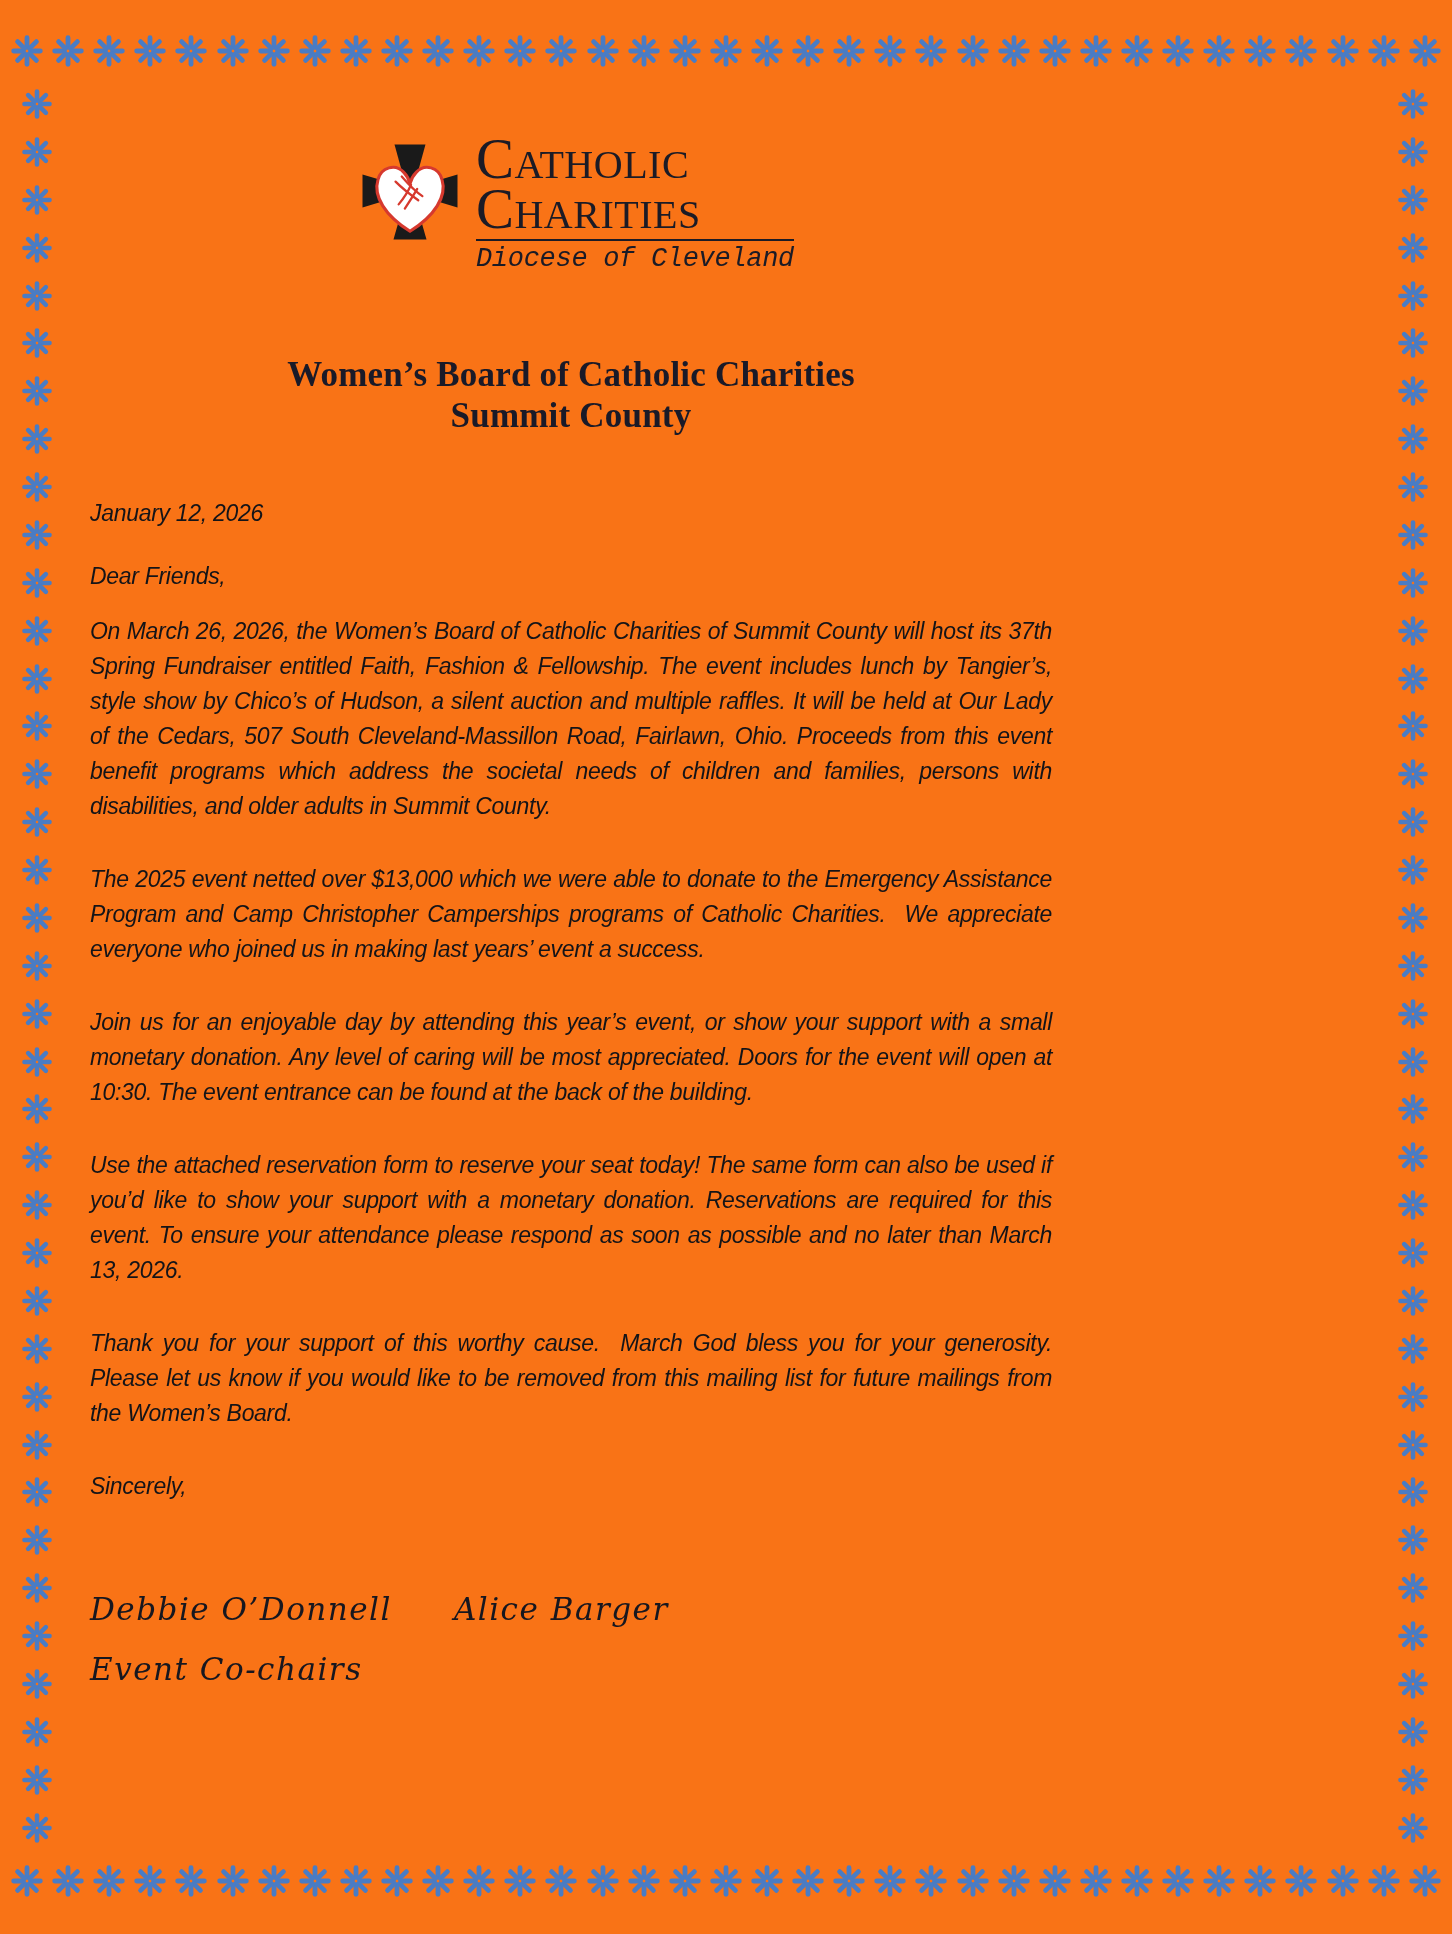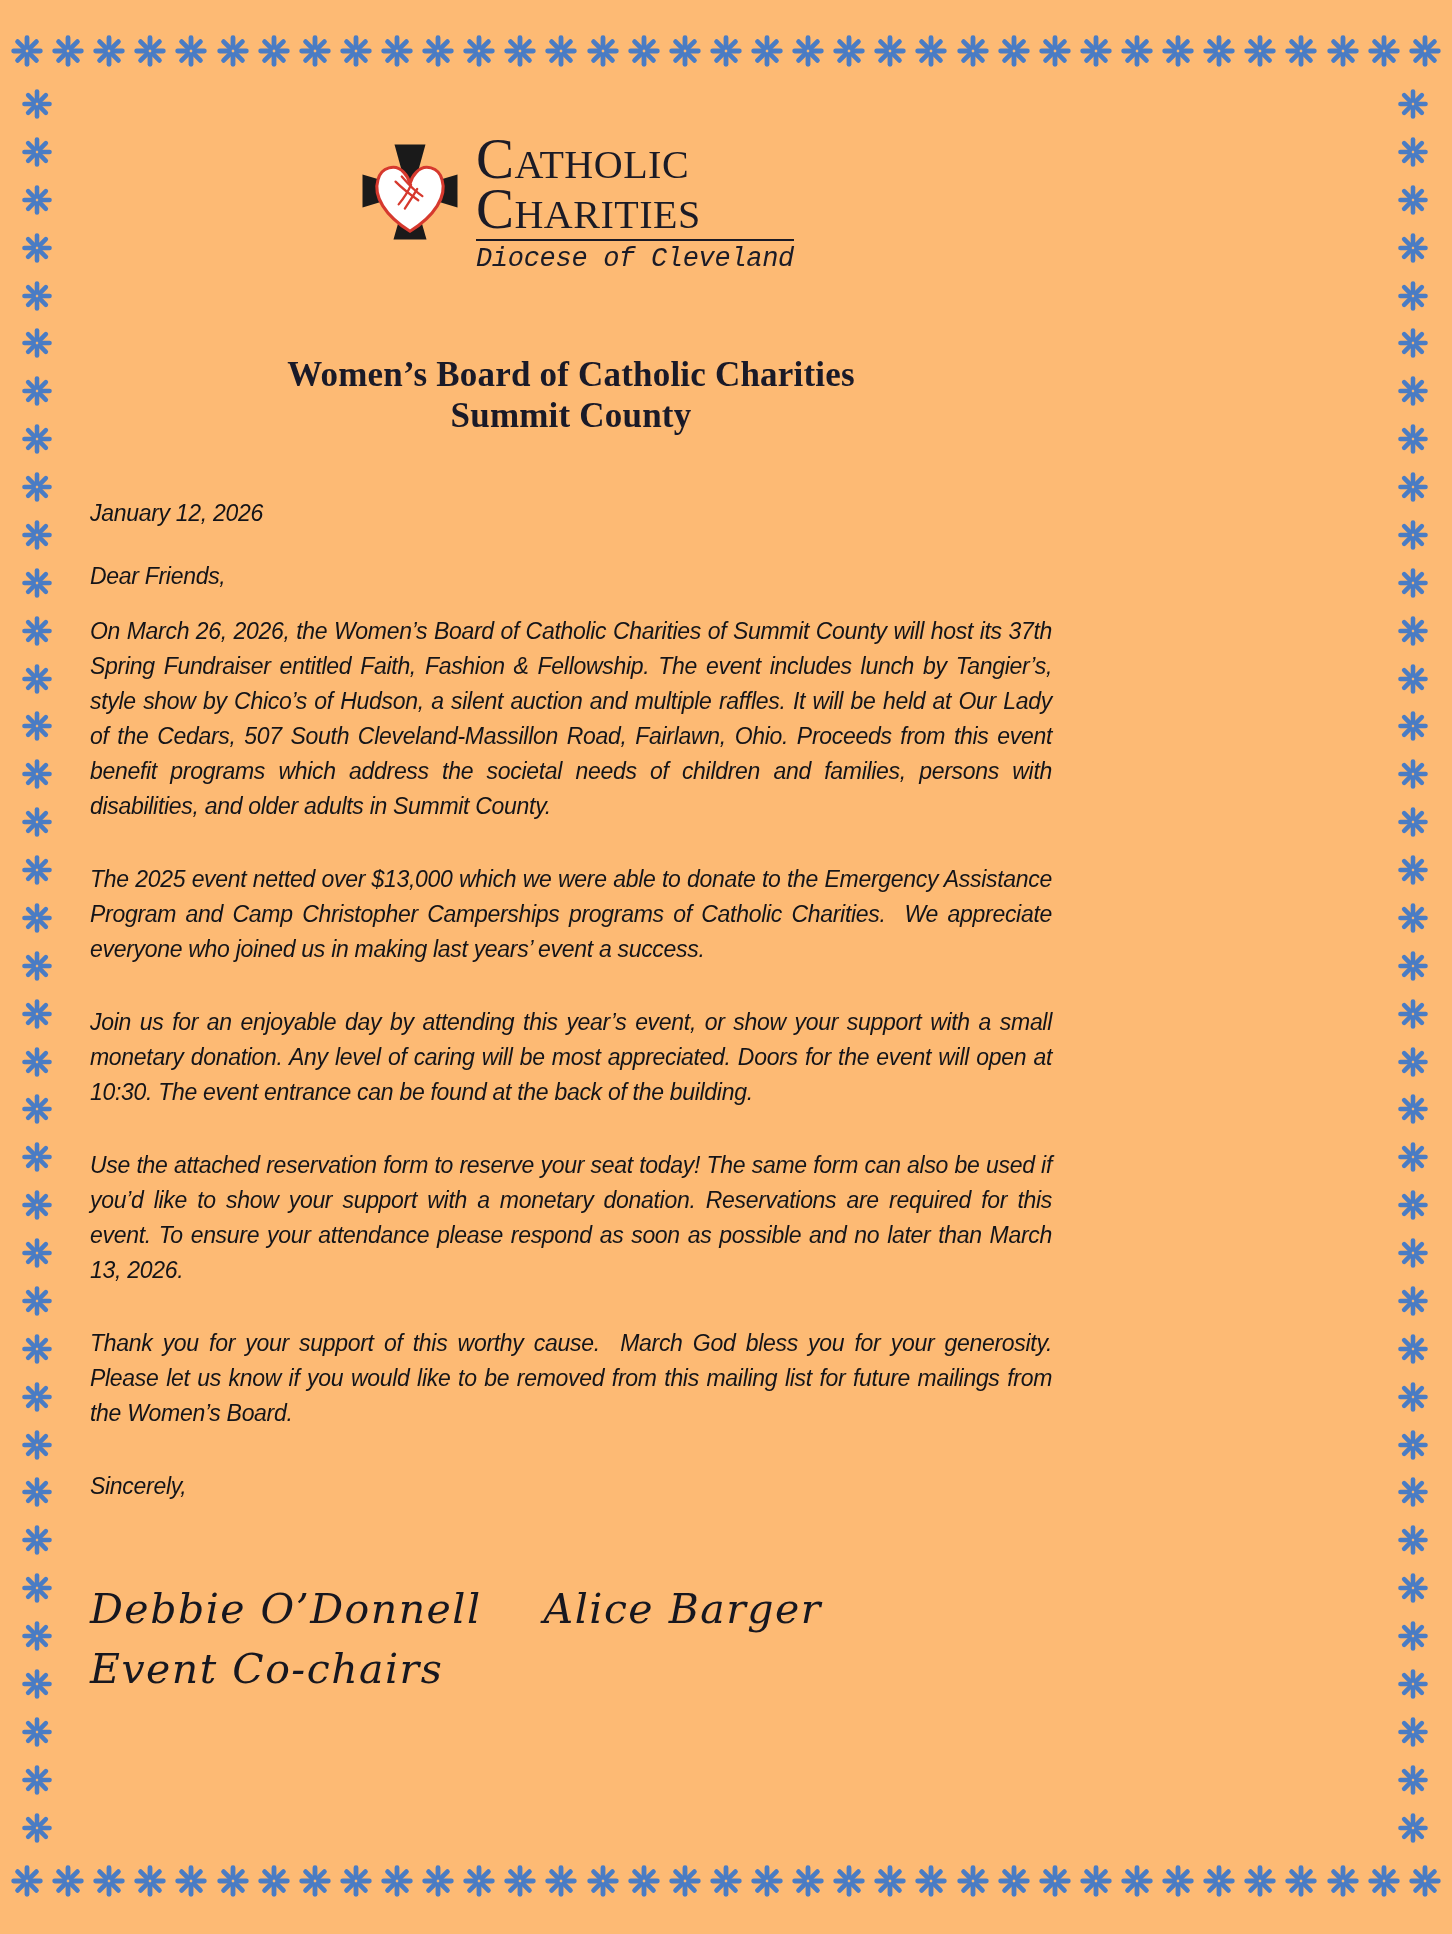--- a/index.html
+++ b/index.html
@@ -1,18 +1,18 @@
 <!DOCTYPE html>
 <html><head>
 <meta charset="utf-8">
 <style>
   html,body { margin:0; padding:0; background:#ffffff; }
   .page {
     position:relative; width:1452px; height:1934px;
-    background:#fdba74; overflow:hidden;
+    background:#f97316; overflow:hidden;
     font-family:"Liberation Sans", sans-serif;
   }
 
   
   .border-row {
     position:absolute; left:10px; right:10px;
     display:flex; justify-content:space-between; align-items:center;
   }
   .border-row.top    { top:34px; }
   .border-row.bottom { bottom:36px; }
@@ -63,21 +63,21 @@
     margin:8px 0 38px 0;
     text-align:justify;
     white-space:pre-wrap;
   }
 
   .closing { margin-top:0; }
 
   .sig-row { margin-top:86px; display:flex; gap:62px; }
   .script {
     font-family:"DejaVu Serif", serif; font-style:italic;
-    font-size:41px; line-height:38px; letter-spacing:1.5px;
+    font-size:31px; line-height:38px; letter-spacing:1.5px;
     color:#17171f;
   }
   .sig-title { margin-top:22px; }
 </style>
 </head>
 <body>
 
 <div class="page">
 
   <div class="border-row top">

